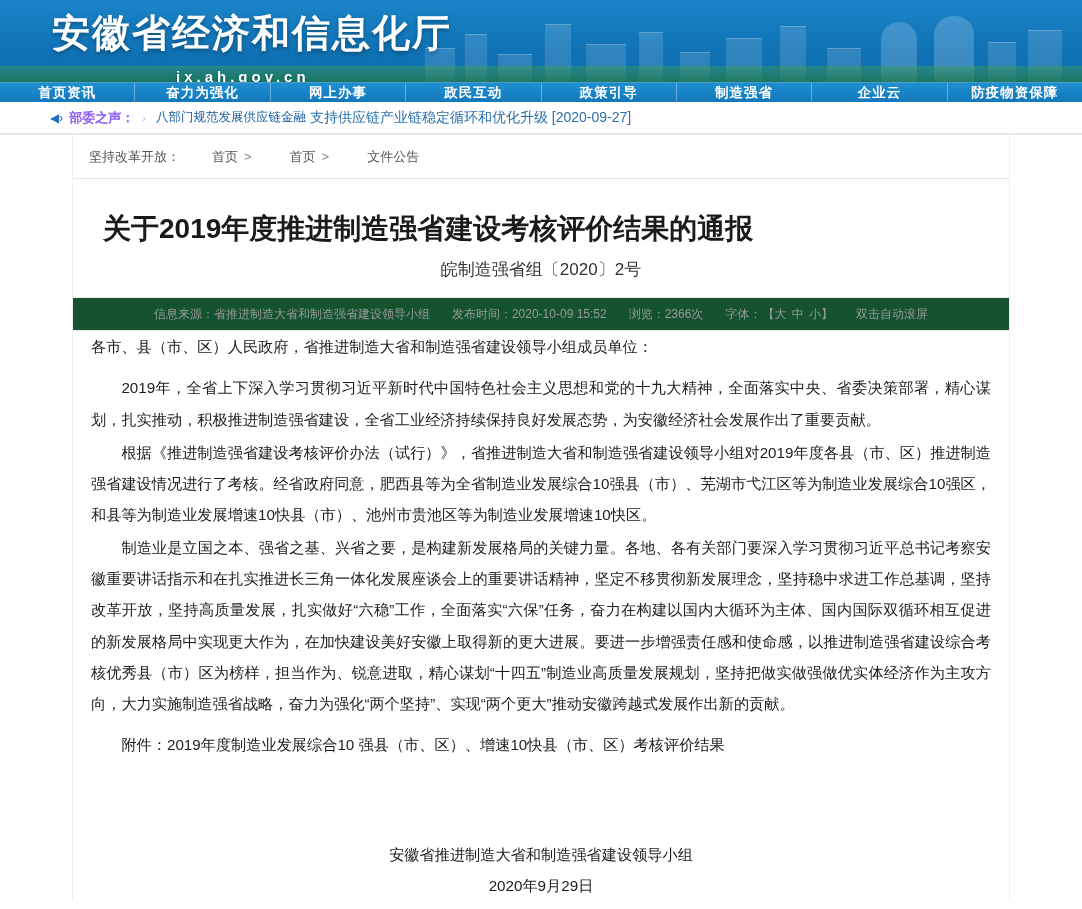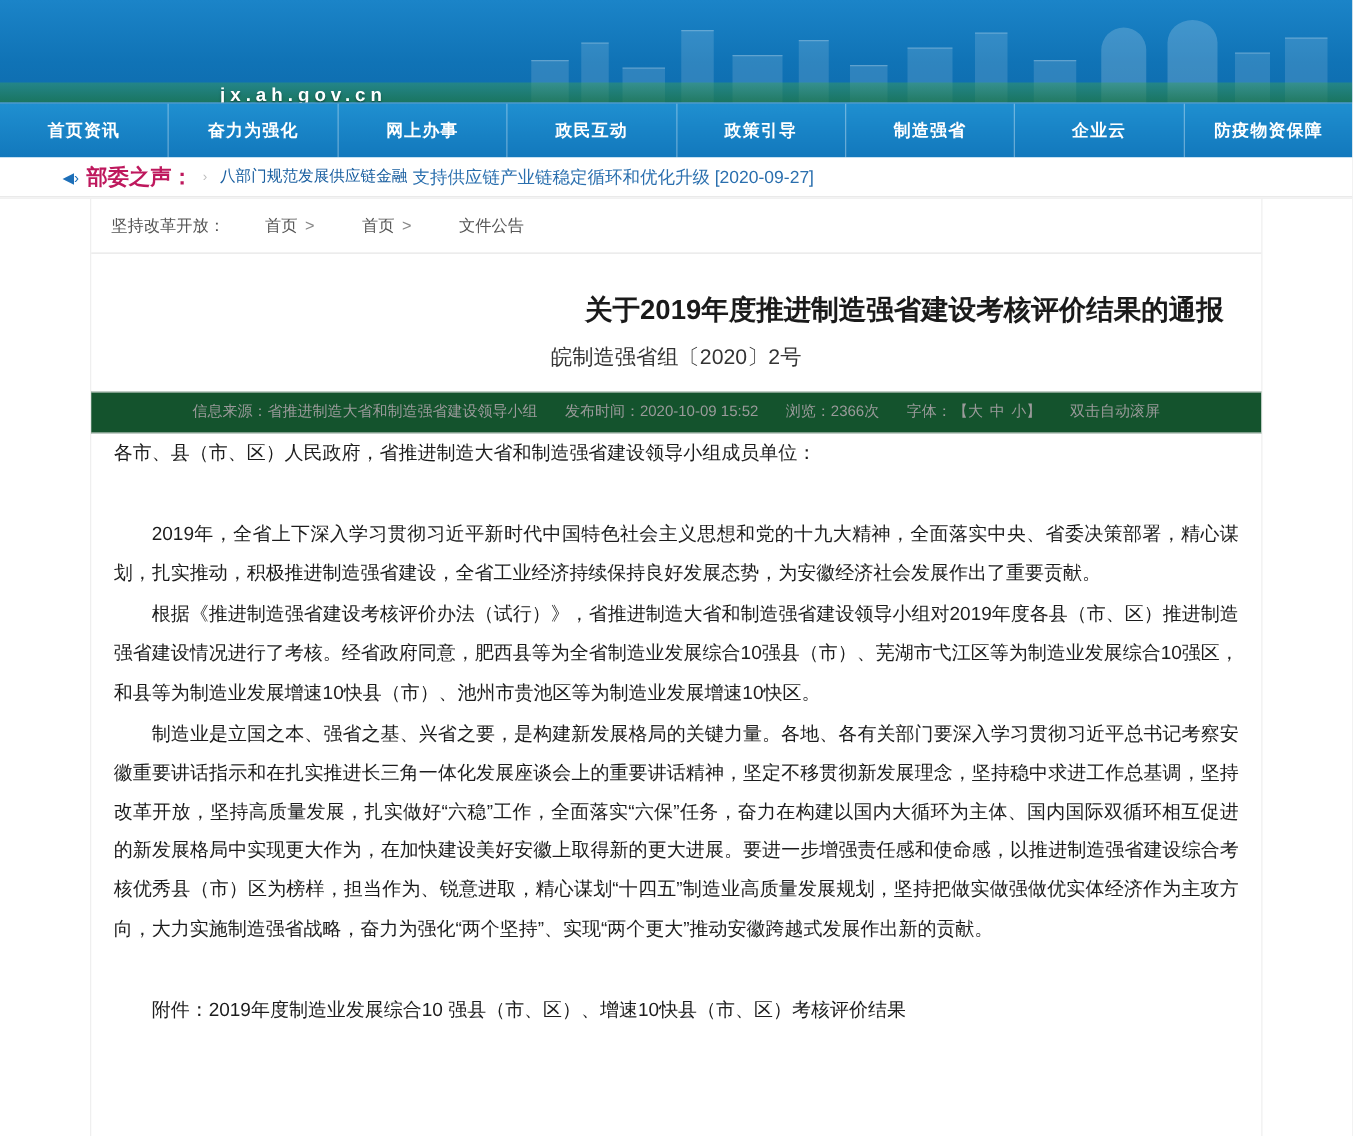--- a/index.html
+++ b/index.html
@@ -61,21 +61,21 @@
     left: 176px; top: 68px;
     color: #ffffff;
     font-size: 15px;
     letter-spacing: 4px;
     font-weight: bold;
     text-shadow: 0 1px 2px rgba(0,0,0,.4);
   }
 
   
   .nav {
-    height: 44px;
+    height: 20px;
     background: linear-gradient(180deg,#1f8fd0 0%, #1278bc 100%);
     display: flex;
     align-items: stretch;
     border-top: 1px solid rgba(255,255,255,.25);
   }
   .nav-item {
     flex: 1;
     display: flex; align-items: center; justify-content: center;
     color: #ffffff;
     font-size: 13.5px;
@@ -95,23 +95,23 @@
     padding-left: 50px;
     font-size: 12.5px;
     border-bottom: 1px solid #e3e3e3;
   }
   .notice .horn {
     color: #1d6fb8;
     font-size: 12px;
     margin-right: 6px;
   }
   .notice .label {
-    color: #be185d;
-    font-weight: bold;
-    font-size: 17px;
+    color: #8b5cf6;
+    font-weight: bold;
+    font-size: 13px;
   }
   .notice .arrow {
     color: #bdbdbd;
     margin: 0 10px 0 8px;
     font-size: 11px;
   }
   .notice .txt { color: #1a5fa0; font-size: 12.5px; }
   .notice .txt2 { color: #2a6fae; font-size: 14px; }
 
   
@@ -134,22 +134,22 @@
     color: #555;
     font-size: 13px;
   }
   .crumb a { color: #555; text-decoration: none; margin-left: 32px; }
   .crumb .sep { margin: 0 6px; color: #888; }
 
   .doc-head {
     padding: 24px 30px 0;
   }
   .doc-title {
-    text-align: right;
-    font-size: 22px;
+    text-align: left;
+    font-size: 28px;
     font-weight: bold;
     color: #1a1a1a;
     font-family: "Liberation Sans", sans-serif;
     line-height: 1.4;
     padding: 6px 0 10px;
   }
   .doc-subtitle {
     text-align: center;
     font-size: 17px;
     color: #333;
@@ -175,21 +175,21 @@
   .body-text {
     padding: 26px 0 10px;
     color: #1c1c1c;
     font-size: 15.2px;
     line-height: 2.05;
     text-align: justify;
     font-family: "Liberation Sans", sans-serif;
   }
   .body-text p { margin: 0 0 2px; }
   .body-text p.indent { text-indent: 2em; }
-  .body-text p.gap { margin-top: 34px; }
+  .body-text p.gap { margin-top: 10px; }
 
   .signature {
     margin-top: 80px;
     text-align: center;
     font-size: 15.2px;
     color: #1c1c1c;
     line-height: 2.0;
   }
   .pad-h { padding: 0 18px; }
 </style>
@@ -210,20 +210,21 @@
       <div class="blk" style="left:40%;width:30px;height:30px;"></div>
       <div class="blk" style="left:47%;width:36px;height:44px;"></div>
       <div class="blk" style="left:55%;width:26px;height:56px;"></div>
       <div class="blk" style="left:62%;width:34px;height:34px;"></div>
       <div class="tower" style="left:70%;width:36px;height:60px;"></div>
       <div class="tower" style="left:78%;width:40px;height:66px;"></div>
       <div class="blk" style="left:86%;width:28px;height:40px;"></div>
       <div class="blk" style="left:92%;width:34px;height:52px;"></div>
     </div>
     <div class="green"></div>
+    <div class="banner-title">安徽省经济和信息化厅</div>
     <div class="banner-url">jx.ah.gov.cn</div>
   </div>
 
   <div class="nav">
     <div class="nav-item">首页资讯</div>
     <div class="nav-item">奋力为强化</div>
     <div class="nav-item">网上办事</div>
     <div class="nav-item">政民互动</div>
     <div class="nav-item">政策引导</div>
     <div class="nav-item">制造强省</div>

